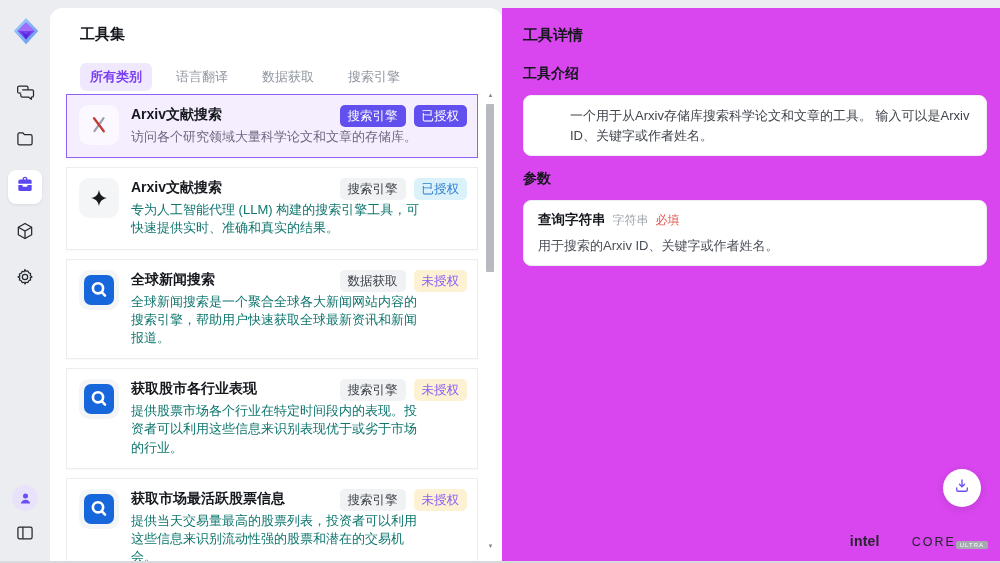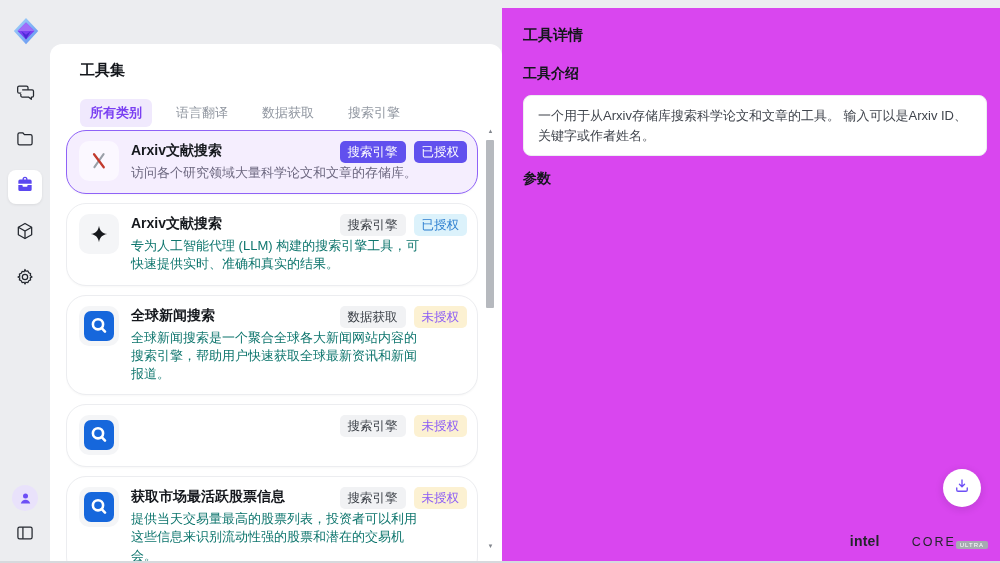--- a/index.html
+++ b/index.html
@@ -14,30 +14,30 @@
   .rail-logo { position:absolute; left:11px; top:16px; width:30px; height:30px; }
   .rail-nav { position:absolute; left:0; top:78px; width:50px; display:flex; flex-direction:column; align-items:center; gap:12px; }
   .rail-item { width:34px; height:34px; display:flex; align-items:center; justify-content:center; border-radius:8px; cursor:pointer; }
   .rail-item.active { background:#ffffff; box-shadow:0 1px 3px rgba(0,0,0,.08); }
   .rail-bottom { position:absolute; left:0; bottom:14px; width:50px; display:flex; flex-direction:column; align-items:center; gap:10px; }
   .avatar { width:26px; height:26px; border-radius:50%; background:#e9e2fb; display:flex; align-items:center; justify-content:center; cursor:pointer; }
 
   
   .tools-panel {
     position:absolute; left:50px; top:8px; width:452px; bottom:0;
-    background:#ffffff; border-radius:12px 12px 0 0; z-index:2; overflow:hidden;margin-top:36px;
+    background:#ffffff; border-radius:12px 12px 0 0; z-index:2; overflow:hidden;
   }
   .tools-title { position:absolute; left:30px; top:17px; font-size:15px; font-weight:700; color:#14171c; }
   .tabs { position:absolute; left:30px; top:55px; display:flex; align-items:center; gap:14px; }
   .tab { font-size:13px; color:#9096a0; padding:5px 10px; border-radius:6px; cursor:pointer; white-space:nowrap; }
   .tab.active { background:#f0e9fd; color:#7a3ff2; font-weight:600; }
 
   .tool-list { position:absolute; left:16px; top:86px; width:412px; bottom:0; overflow:hidden; }
   .tool-card {
-    position:relative; background:#ffffff; border:1px solid #ecedf0; border-radius:20px;
+    position:relative; background:#ffffff; border:1px solid #ecedf0; border-radius:0;
     padding:10px 12px 11px 12px; margin-bottom:9px; display:flex; gap:12px; cursor:pointer;
     box-shadow:0 1px 2px rgba(20,24,32,.03);
   }
   .tool-card.selected { background:#f5eefe; border:1.5px solid #8f62f7; }
   .icon-tile { flex:0 0 40px; width:40px; height:40px; border-radius:10px; background:#f4f5f7; display:flex; align-items:center; justify-content:center; }
   .tool-card.selected .icon-tile { background:#fbf8ff; }
   .tool-body { flex:1; min-width:0; padding-top:1px; }
   .tool-name { font-size:14px; font-weight:700; color:#15181d; margin-bottom:4px; }
   .tool-desc { font-size:13px; line-height:1.4; color:#0f766e; width:292px; }
   .tool-card.selected .tool-desc { color:#6d6880; }
@@ -55,21 +55,21 @@
   .scroll-thumb { position:absolute; left:1px; top:14px; width:8px; height:168px; background:#b6b9be; border-radius:1px; cursor:pointer; }
 
   
   .detail-panel {
     position:absolute; left:502px; top:8px; right:0; bottom:0;
     background:#d946ef; z-index:1; padding:18px 14px 0 21px;
   }
   .detail-title { font-size:15px; font-weight:700; color:#14171c; margin-bottom:20px; }
   .section-heading { font-size:14px; font-weight:700; color:#14171c; margin-bottom:12px; }
   .detail-card { background:#ffffff; border-radius:8px; border:1px solid #eceef1; padding:10px 14px; margin-bottom:14px; width:464px; }
-  .intro-text { font-size:13px; color:#40454d; line-height:1.5; }
+  .intro-text { font-size:13px; color:#40454d; line-height:1.5;margin-left:32px; }
   .param-line { display:flex; align-items:baseline; gap:7px; margin-bottom:8px; }
   .param-name { font-size:13.5px; font-weight:700; color:#15181d; }
   .param-type { font-size:12px; color:#9aa0a8; }
   .param-required { font-size:12px; color:#e2584d; }
   .param-desc { font-size:13px; color:#4a4f57; }
 
   
   .fab {
     position:absolute; right:19px; bottom:56px; width:38px; height:38px; border-radius:50%;
     background:#ffffff; box-shadow:0 2px 8px rgba(20,24,32,.14); display:flex; align-items:center; justify-content:center; cursor:pointer; z-index:6;
@@ -226,20 +226,24 @@
       <div class="tool-card">
         <div class="icon-tile">
           <span style="display: flex;">
             <svg viewBox="0 0 30 30" width="30" height="30">
               <rect width="30" height="30" rx="7" fill="#1667dc"></rect>
               <circle cx="14" cy="13.3" r="5.1" fill="none" stroke="#ffffff" stroke-width="2.6"></circle>
               <path d="M17.7 17.2 L21 20.6" stroke="#ffffff" stroke-width="2.6" stroke-linecap="round"></path>
             </svg>
           </span>
         </div>
+        <div class="tool-body">
+          <div class="tool-name">获取股市各行业表现</div>
+          <div class="tool-desc">提供股票市场各个行业在特定时间段内的表现。投资者可以利用这些信息来识别表现优于或劣于市场的行业。</div>
+        </div>
         <div class="badges">
           <span class="badge cat-gray">搜索引擎</span>
           <span class="badge auth-yellow">未授权</span>
         </div>
       </div>
       <div class="tool-card">
         <div class="icon-tile">
           <span style="display: flex;">
             <svg viewBox="0 0 30 30" width="30" height="30">
               <rect width="30" height="30" rx="7" fill="#1667dc"></rect>
@@ -268,20 +272,28 @@
 
 <div class="detail-panel">
   <div class="detail-title">工具详情</div>
 
   <div class="section-heading">工具介绍</div>
   <div class="detail-card">
     <div class="intro-text">一个用于从Arxiv存储库搜索科学论文和文章的工具。 输入可以是Arxiv ID、关键字或作者姓名。</div>
   </div>
 
   <div class="section-heading">参数</div>
+  <div class="detail-card">
+    <div class="param-line">
+      <span class="param-name">查询字符串</span>
+      <span class="param-type">字符串</span>
+      <span class="param-required">必填</span>
+    </div>
+    <div class="param-desc">用于搜索的Arxiv ID、关键字或作者姓名。</div>
+  </div>
 </div>
 
 <div class="fab">
   <span>
     <svg viewBox="0 0 24 24" width="18" height="18">
       <path d="M12 4v8.6M8.6 9.6L12 13l3.4-3.4" fill="none" stroke="#6d4ef6" stroke-width="1.8" stroke-linecap="round" stroke-linejoin="round"></path>
       <path d="M5 14.5v2.8A1.7 1.7 0 0 0 6.7 19h10.6a1.7 1.7 0 0 0 1.7-1.7v-2.8" fill="none" stroke="#6d4ef6" stroke-width="1.8" stroke-linecap="round"></path>
     </svg>
   </span>
 </div>

